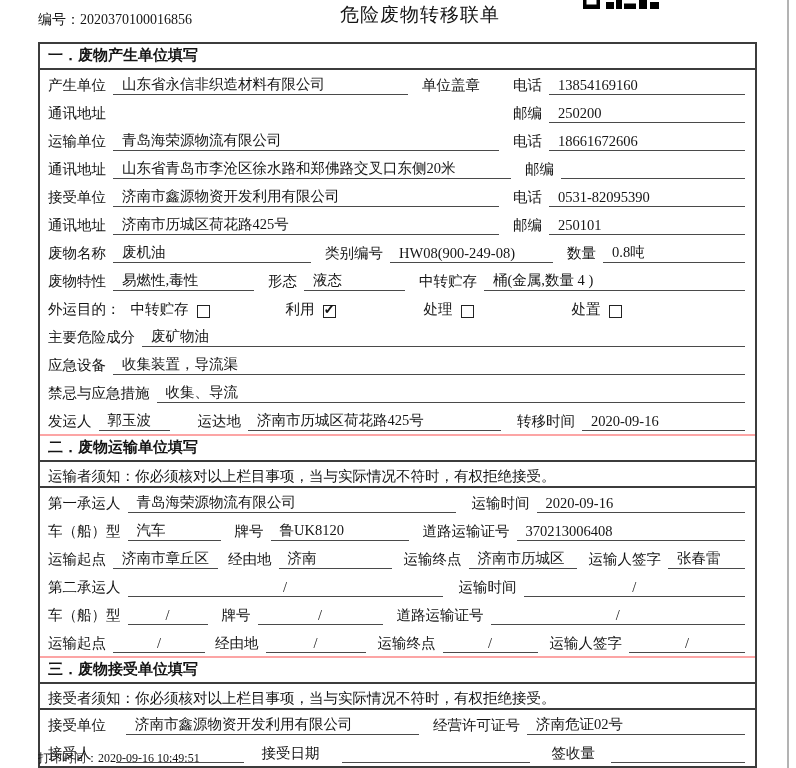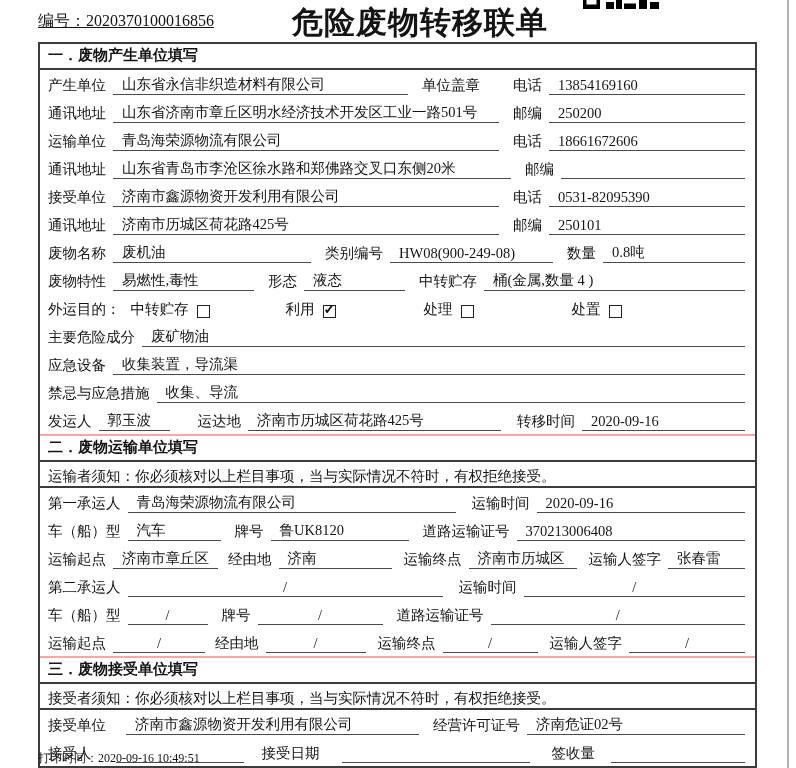--- a/index.html
+++ b/index.html
@@ -3,25 +3,25 @@
 <meta charset="utf-8">
 <style>
   html,body { margin:0; padding:0; }
   body {
     width:796px; height:768px; background:#ffffff; position:relative;
     font-family:"Liberation Serif","DejaVu Serif",serif;
     color:#141414; font-size:14.5px; overflow:hidden;
   }
   .page-edge { position:absolute; right:7px; top:0; width:2px; height:768px; background:#b3b3b3; }
 
-  .hdr-serial { position:absolute; left:38px; top:11px; font-size:16px; white-space:nowrap;text-decoration:underline; }
+  .hdr-serial { position:absolute; left:38px; top:11px; font-size:14px; white-space:nowrap; }
   .hdr-title {
     position:absolute; left:250px; width:340px; top:2px; text-align:center;
     font-family:"Liberation Sans","DejaVu Sans",sans-serif;
-    font-weight:bold; font-size:31px; letter-spacing:1px; white-space:nowrap;
+    font-weight:normal; font-size:19px; letter-spacing:1px; white-space:nowrap;
   }
   .qr { position:absolute; left:583px; top:0; width:76px; height:9px; overflow:hidden; }
 
   .form {
     position:absolute; left:38px; top:42px; width:715px;
     border:2px solid #3c3c3c;
   }
   .sec-h {
     font-family:Liberation Mono, monospace;
     font-weight:bold; font-size:15px;
@@ -85,21 +85,20 @@
     <span class="v" style="width:282px">山东省永信非织造材料有限公司</span>
     <span class="lbl ml">单位盖章</span>
     <span class="rgrp">
       <span class="lbl">电话</span>
       <span class="v">13854169160</span>
     </span>
   </div>
 
   <div class="row">
     <span class="lbl">通讯地址</span>
-    <span class="v grow" style="margin-right:14px">山东省济南市章丘区明水经济技术开发区工业一路501号</span>
     <span class="rgrp">
       <span class="lbl">邮编</span>
       <span class="v">250200</span>
     </span>
   </div>
 
   <div class="row">
     <span class="lbl">运输单位</span>
     <span class="v grow" style="margin-right:14px">青岛海荣源物流有限公司</span>
     <span class="rgrp">

